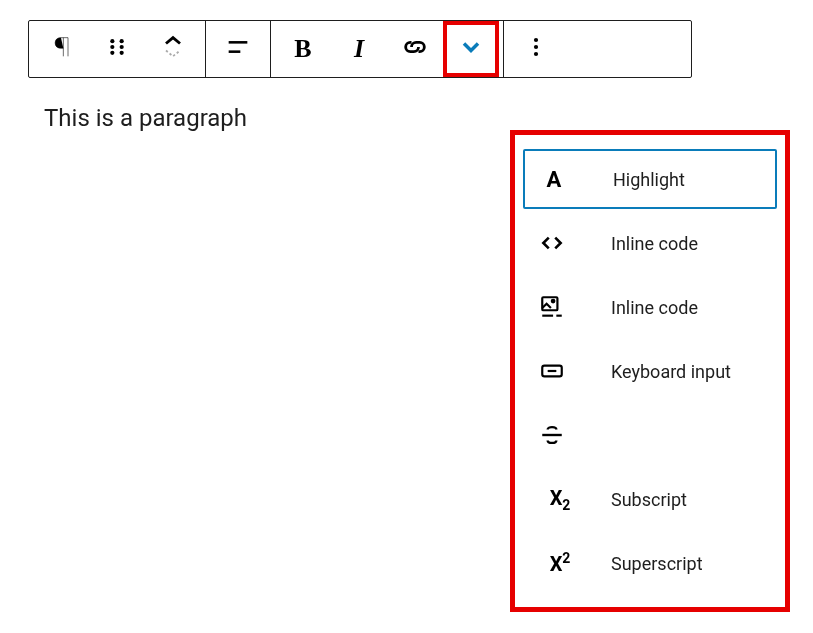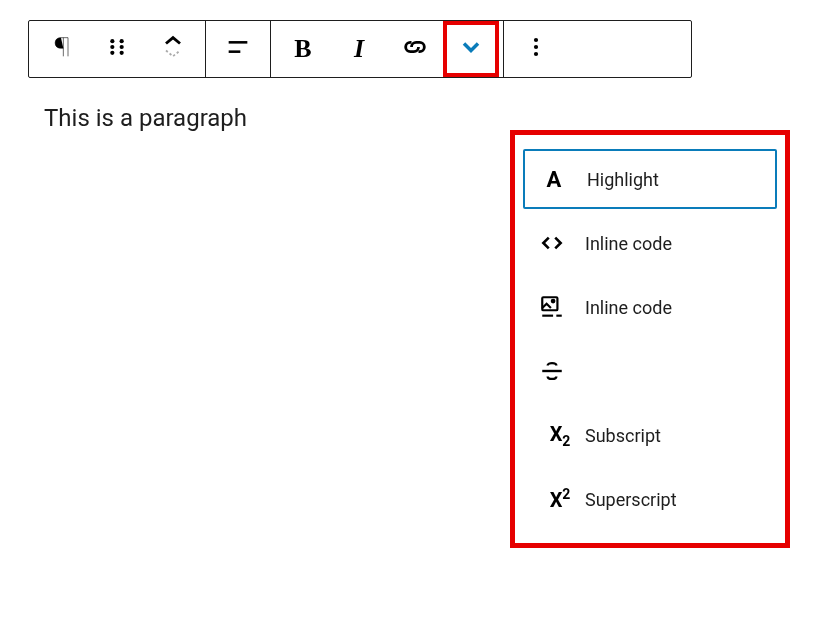--- a/index.html
+++ b/index.html
@@ -68,20 +68,21 @@
       width: 30px;
       display: flex;
       align-items: center;
       justify-content: center;
       margin-right: 18px;
     }
     .dropdown-item .icon svg { width: 26px; height: 26px; }
     .dropdown-item .label {
       font-size: 18px;
       color: #1e1e1e;
+      margin-left: 26px;
     }
     .bold { font-weight: 700; font-size: 26px; font-family: Georgia, serif; }
     .italic { font-style: italic; font-size: 26px; font-family: Georgia, serif; font-weight: 700;}
     .sub-sup { font-weight:700; font-size:20px;margin-left:16px; }
     .sub-sup sub, .sub-sup sup { font-size: 14px; font-weight:700;}
   </style>
 </head>
 <body>
 
 <div class="toolbar">
@@ -188,20 +189,29 @@
           <path d="M3 13 L7 9 L11 13"></path>
           <circle cx="13" cy="6.5" r="1.2" fill="#000"></circle>
           <line x1="3" y1="20" x2="13" y2="20"></line>
           <line x1="16" y1="20" x2="21" y2="20"></line>
         </svg>
     </span>
     <span class="label">Inline code</span>
   </div>
   <div class="dropdown-item">
     <span class="icon">
+      <svg viewBox="0 0 24 24" fill="none" stroke="#000" stroke-width="2">
+          <rect x="3" y="7" width="18" height="10" rx="2"></rect>
+          <line x1="8" y1="12" x2="16" y2="12"></line>
+        </svg>
+    </span>
+    <span class="label">Keyboard input</span>
+  </div>
+  <div class="dropdown-item">
+    <span class="icon">
       <svg viewBox="0 0 24 24" fill="none" stroke="#000" stroke-width="2.2">
           <path d="M8 7 C8 4 16 4 16 7"></path>
           <path d="M8 17 C8 20 16 20 16 17"></path>
           <line x1="3" y1="12" x2="21" y2="12"></line>
         </svg>
     </span>
   </div>
   <div class="dropdown-item">
     <span class="icon">
       <span class="sub-sup">X<sub>2</sub></span>

